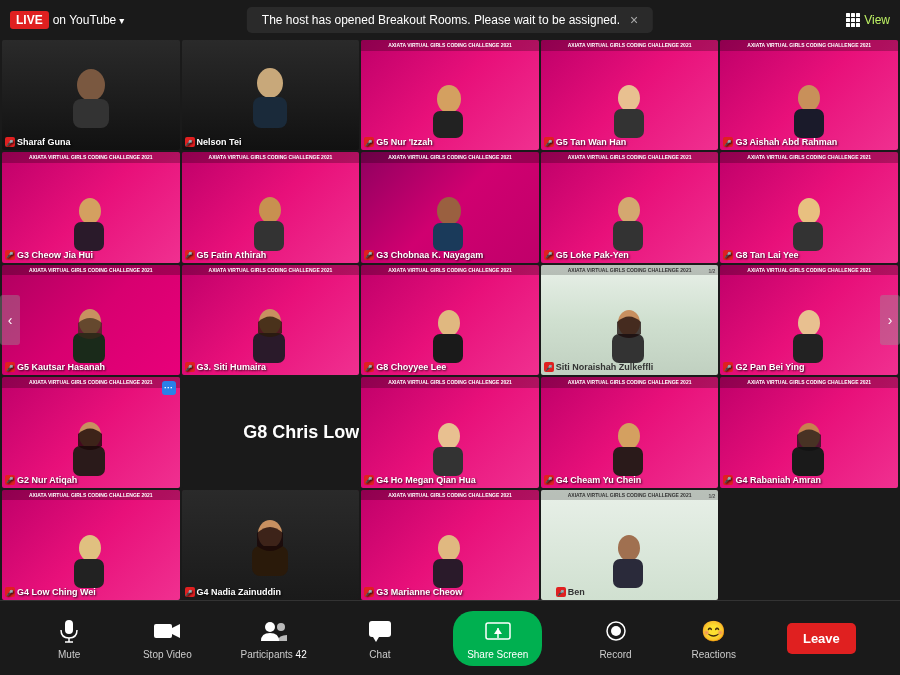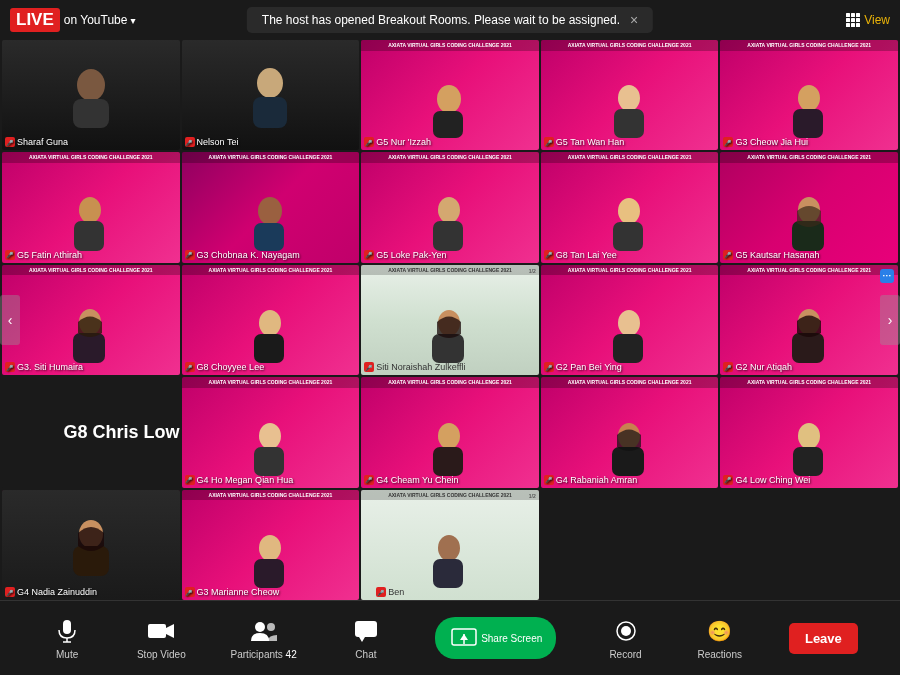--- a/index.html
+++ b/index.html
@@ -23,21 +23,21 @@
       position: relative;
     }
     .live-badge {
       display: flex;
       align-items: center;
       gap: 4px;
     }
     .live-red {
       background: #e02020;
       color: white;
-      font-size: 17px;
+      font-size: 12px;
       font-weight: bold;
       padding: 2px 6px;
       border-radius: 3px;
     }
     .youtube-label {
       color: white;
       font-size: 12px;
       display: flex;
       align-items: center;
       gap: 3px;
@@ -55,21 +55,21 @@
       align-items: center;
       gap: 10px;
       white-space: nowrap;
     }
     .notif-close {
       cursor: pointer;
       color: #aaa;
       font-size: 14px;
     }
     .view-btn {
-      color: #eab308;
+      color: #bef264;
       font-size: 12px;
       display: flex;
       align-items: center;
       gap: 4px;
       cursor: pointer;
     }
     .grid-icon {
       display: inline-grid;
       grid-template-columns: repeat(3,4px);
       grid-template-rows: repeat(3,4px);
@@ -99,21 +99,21 @@
       overflow: hidden;
       border-radius: 2px;
     }
 
     .name-tag {
       position: absolute;
       bottom: 3px;
       left: 3px;
       color: white;
       font-size: 9px;
-      font-weight: normal;
+      font-weight: bold;
       display: flex;
       align-items: center;
       gap: 2px;
       text-shadow: 1px 1px 2px rgba(0,0,0,0.8);
     }
 
     .name-tag-icon {
       width: 10px;
       height: 10px;
       background: #e02020;
@@ -189,21 +189,21 @@
       font-size: 10px;
       color: #ccc;
       text-align: right;
     }
 
     .share-btn {
       background: #00b050;
       border-radius: 20px;
       padding: 6px 14px;
       display: flex;
-      flex-direction: row;
+      flex-direction: column;
       align-items: center;
       gap: 2px;
     }
 
     .share-btn .tool-icon {
       color: white;
       font-size: 16px;
     }
 
     .share-btn .tool-label {
@@ -320,20 +320,34 @@
         <ellipse cx="22" cy="18" rx="11" ry="13" fill="#e8c090"></ellipse>
         <rect x="7" y="29" width="30" height="29" rx="7" fill="#333"></rect>
       </svg>
     </div>
     <div class="name-tag">
       <div class="name-tag-icon">🎤</div>
       <span>G5 Tan Wan Han</span>
     </div>
   </div>
 
+  <div class="video-cell">
+    <div style="width:100%;height:100%;background:linear-gradient(135deg,#c0006a,#e8107a,#f03090);position:relative;display:flex;align-items:center;justify-content:center;">
+      <div class="cell-title" style="position:absolute;top:0;left:0;right:0;font-size:5px;background:rgba(0,0,0,0.25);padding:2px 3px;line-height:1.3;">AXIATA VIRTUAL GIRLS
+CODING CHALLENGE 2021</div>
+      <svg width="45" height="58" viewBox="0 0 45 58" style="position:absolute;bottom:12px;">
+        <ellipse cx="22" cy="18" rx="11" ry="13" fill="#c8905a"></ellipse>
+        <rect x="7" y="29" width="30" height="29" rx="7" fill="#1a1a2a"></rect>
+      </svg>
+    </div>
+    <div class="name-tag">
+      <div class="name-tag-icon">🎤</div>
+      <span>G3 Aishah Abd Rahman</span>
+    </div>
+  </div>
 
   <div class="video-cell">
     <div style="width:100%;height:100%;background:linear-gradient(135deg,#c0006a,#e8107a,#f03090);position:relative;display:flex;align-items:center;justify-content:center;">
       <div class="cell-title" style="position:absolute;top:0;left:0;right:0;font-size:5px;background:rgba(0,0,0,0.25);padding:2px 3px;line-height:1.3;">AXIATA VIRTUAL GIRLS
 CODING CHALLENGE 2021</div>
       <svg width="45" height="58" viewBox="0 0 45 58" style="position:absolute;bottom:12px;">
         <ellipse cx="22" cy="18" rx="11" ry="13" fill="#d4a060"></ellipse>
         <rect x="6" y="29" width="30" height="29" rx="7" fill="#2a1a2a"></rect>
       </svg>
     </div>

